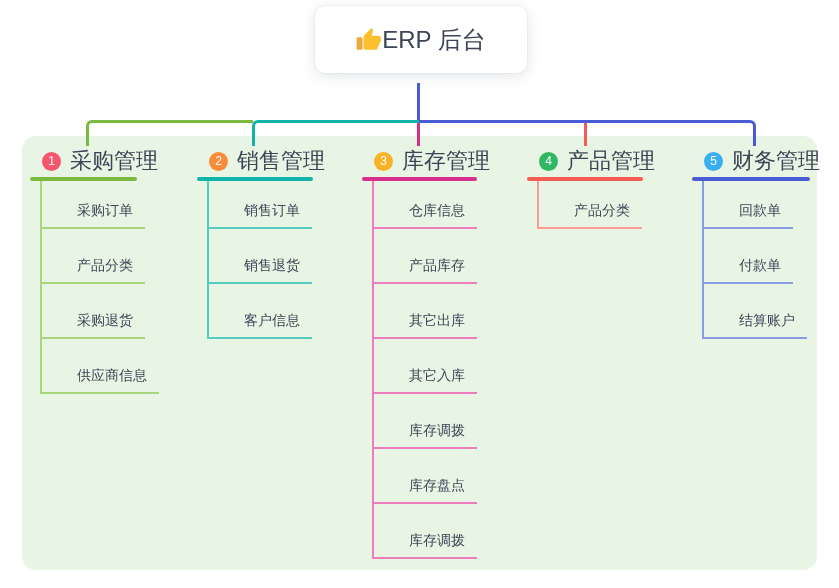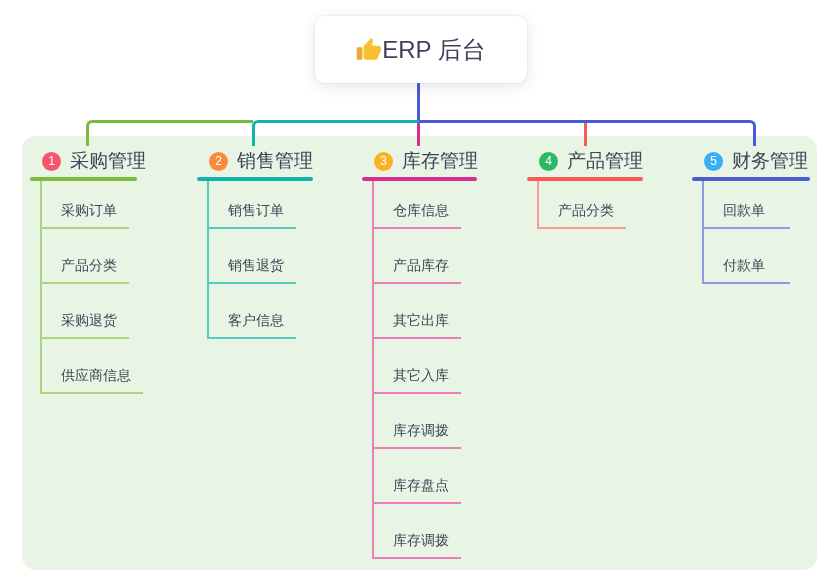--- a/index.html
+++ b/index.html
@@ -27,21 +27,21 @@
              border-left:3px solid var(--c); border-top:3px solid var(--c); border-top-left-radius:6px; }
   .elbow-t { left:252px; top:120px; width:167px; height:26px;
              border-left:3px solid var(--c); border-top:3px solid var(--c); border-top-left-radius:6px; }
   .elbow-b { left:419px; top:120px; width:337px; height:26px;
              border-right:3px solid var(--c); border-top:3px solid var(--c); border-top-right-radius:6px; }
   .drop-m  { left:417px; top:123px; width:3px; height:23px; background:var(--c); }
   .drop-r  { left:584px; top:123px; width:3px; height:23px; background:var(--c); }
 
   
   .root-card {
-    position:absolute; left:315px; top:16px; width:212px; height:67px;
+    position:absolute; left:315px; top:6px; width:212px; height:67px;
     background:#ffffff; border-radius:10px;
     box-shadow:0 3px 14px rgba(50,70,90,.14), 0 0 0 1px rgba(0,0,0,.03);
     display:flex; align-items:center; justify-content:center; gap:0;
     font-size:24px; color:#3d4457; cursor:pointer;
   }
   .thumb { display:flex; align-items:center; }
 
   
   .branch { position:absolute; top:146px; }
   .bx-0 { left:30px;  } .bx-0 .t-underline { width:107px; }
@@ -53,33 +53,33 @@
   .title-row {
     display:flex; align-items:center; gap:9px;
     height:30px; padding-left:12px; cursor:pointer;
   }
   .badge {
     width:19px; height:19px; border-radius:50%;
     background:var(--badge,#999);
     color:#ffffff; font-size:12px; line-height:19px; text-align:center;
     flex:0 0 auto;
   }
-  .btitle { font-size:19px; color:#3d4457; white-space:nowrap; }
+  .btitle { font-size:22px; color:#3d4457; white-space:nowrap; }
   .t-underline { height:4px; border-radius:2px; background:var(--c,#999); margin-top:1px; }
 
   .children {
     margin-left:10px;
     border-left:2px solid var(--lc,#ccc);
     width:max-content;
   }
   .child {
     height:55px; width:max-content; min-width:86px;
     border-bottom:2px solid var(--lc,#ccc);
     display:flex; align-items:flex-end;
-    padding:0 12px 7px 19px;
+    padding:0 12px 7px 35px;
     font-size:14px; color:#3d4457; white-space:nowrap; cursor:pointer;
   }
   .child:first-child { height:48px; }
 </style>
 </head>
 <body style="--rootline: #4a5bd6;">
 
 <div class="stage">
 
   <div class="panel"></div>
@@ -192,16 +192,19 @@
       <span class="btitle">财务管理</span>
     </div>
     <div class="t-underline"></div>
     <div class="children">
       <div class="child">
           <span>回款单</span>
         </div>
       <div class="child">
           <span>付款单</span>
         </div>
+      <div class="child">
+          <span>结算账户</span>
+        </div>
     </div>
   </div>
 
 </div>
 
 </body></html>

